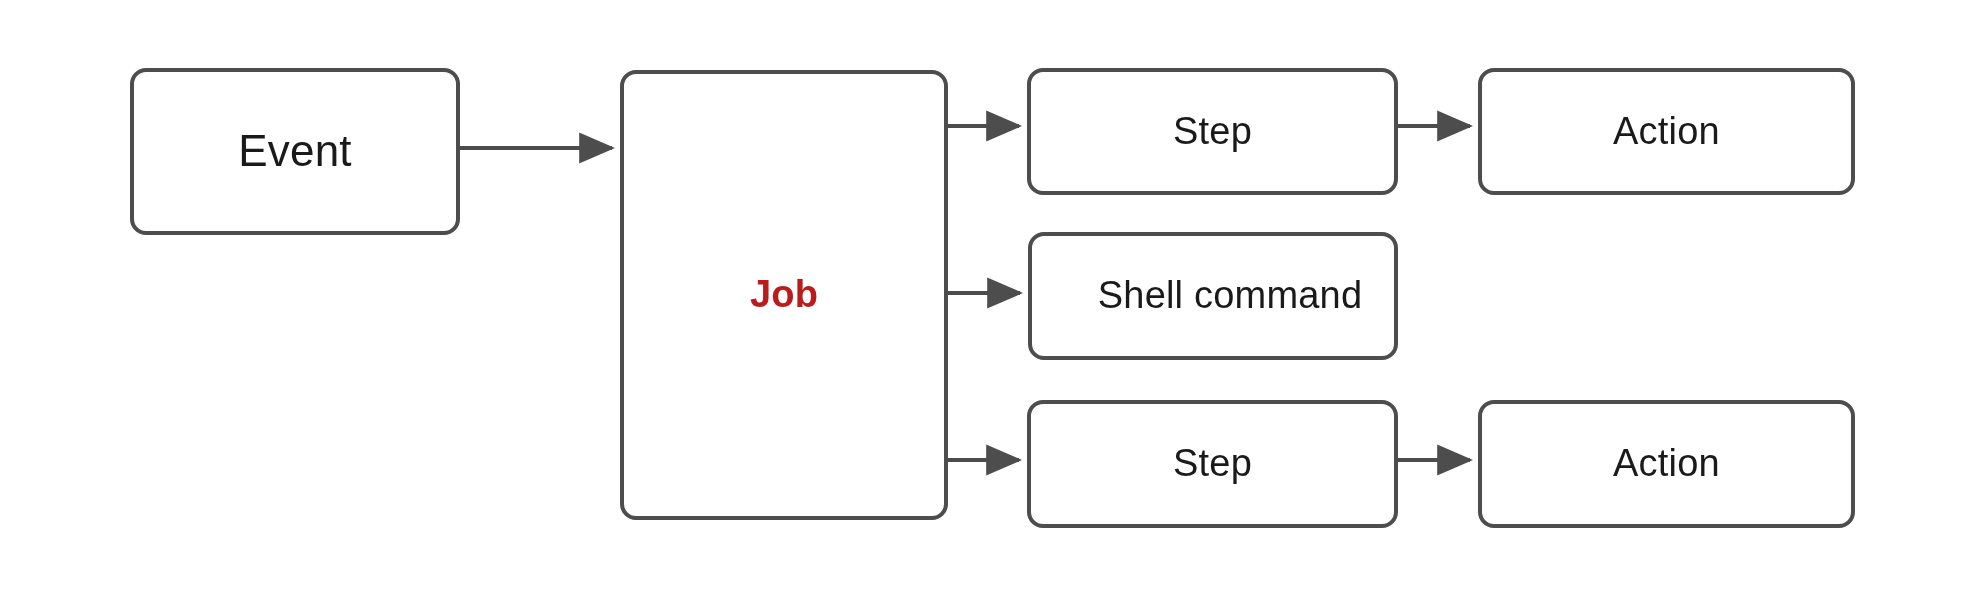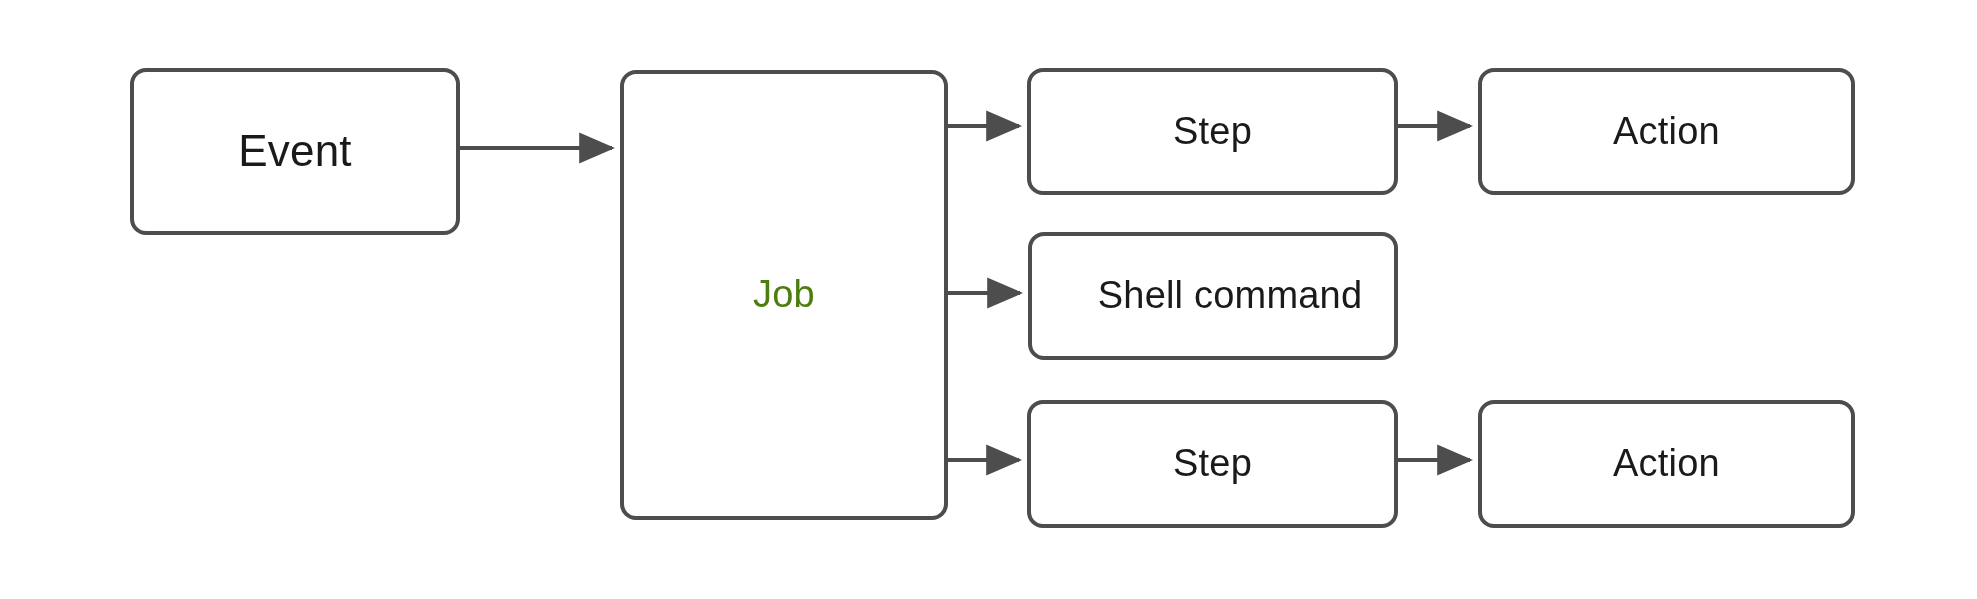--- a/index.html
+++ b/index.html
@@ -71,21 +71,21 @@
     <line class="edge" x1="1398" y1="126" x2="1470" y2="126" stroke="#4d4d4d" stroke-width="4" marker-end="url(#arrowhead)"></line>
 
     <line class="edge" x1="1398" y1="460" x2="1470" y2="460" stroke="#4d4d4d" stroke-width="4" marker-end="url(#arrowhead)"></line>
   </svg>
 
   <div class="node-box" style="left: 130px; top: 68px; width: 330px; height: 167px; background: rgb(255, 255, 255); border-color: rgb(77, 77, 77); border-width: 4px; border-radius: 16px;">
     <span class="node-label" style="color: rgb(26, 26, 26); font-size: 44px;">Event</span>
   </div>
 
   <div class="node-box" style="left: 620px; top: 70px; width: 328px; height: 450px; background: rgb(255, 255, 255); border-color: rgb(77, 77, 77); border-width: 4px; border-radius: 16px;">
-    <span class="node-label" style="color: #4d7c0f; font-size: 38px;">Job</span>
+    <span class="node-label" style="color: #b91c1c; font-size: 38px; font-weight: bold;">Job</span>
   </div>
 
   <div class="node-box" style="left: 1027px; top: 68px; width: 371px; height: 127px; background: rgb(255, 255, 255); border-color: rgb(77, 77, 77); border-width: 4px; border-radius: 16px;">
     <span class="node-label" style="color: rgb(26, 26, 26); font-size: 38px;">Step</span>
   </div>
 
   <div class="node-box" style="left: 1478px; top: 68px; width: 377px; height: 127px; background: rgb(255, 255, 255); border-color: rgb(77, 77, 77); border-width: 4px; border-radius: 16px;">
     <span class="node-label" style="color: rgb(26, 26, 26); font-size: 38px;">Action</span>
   </div>
 

